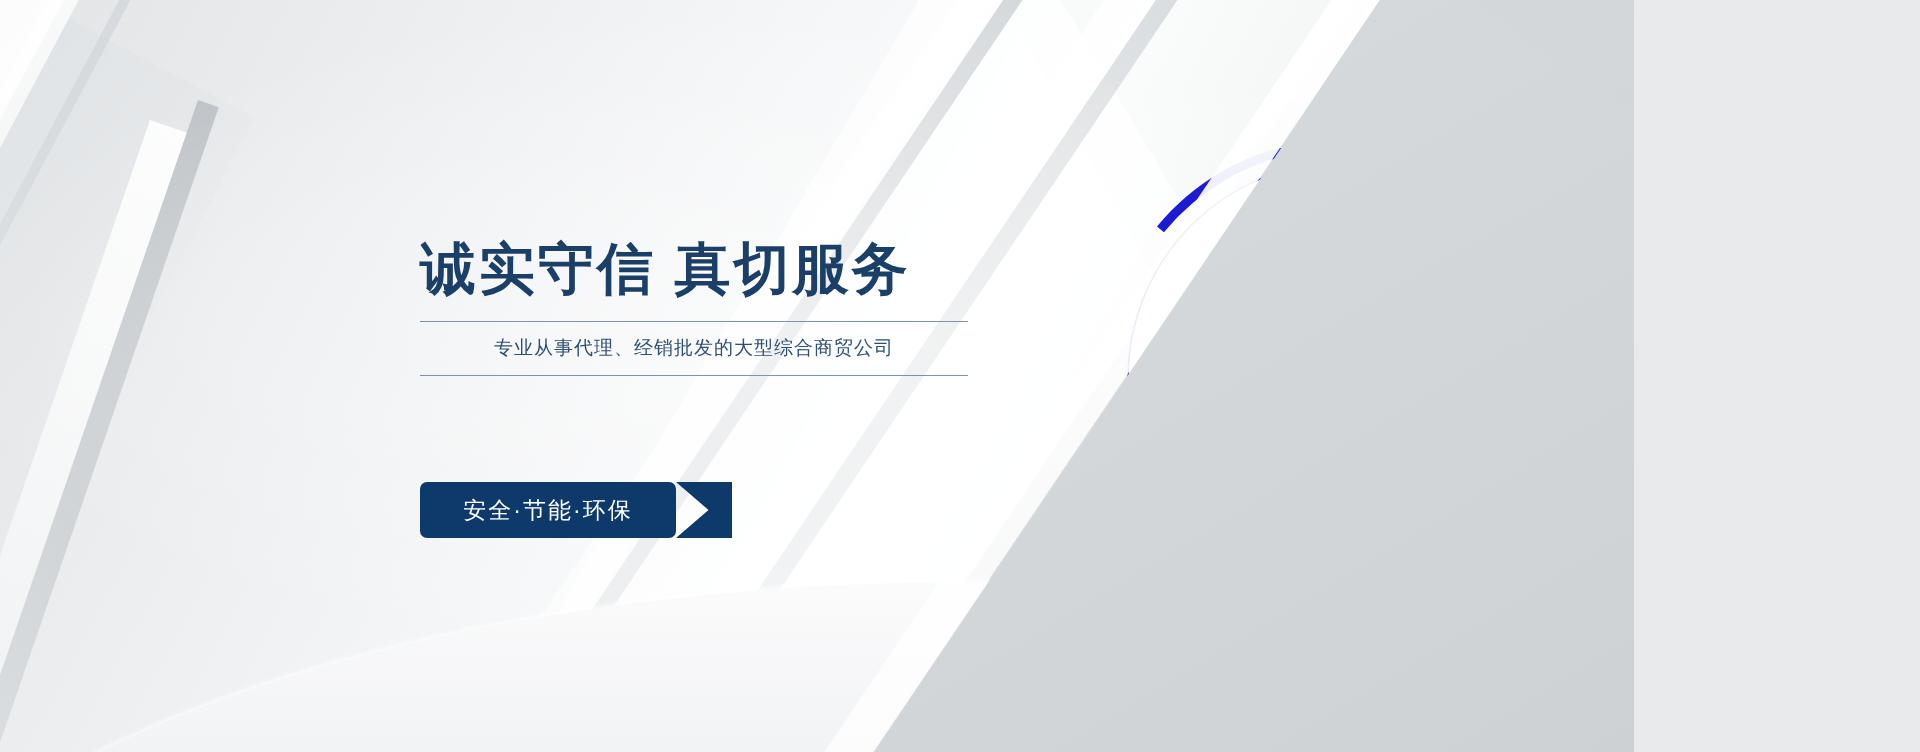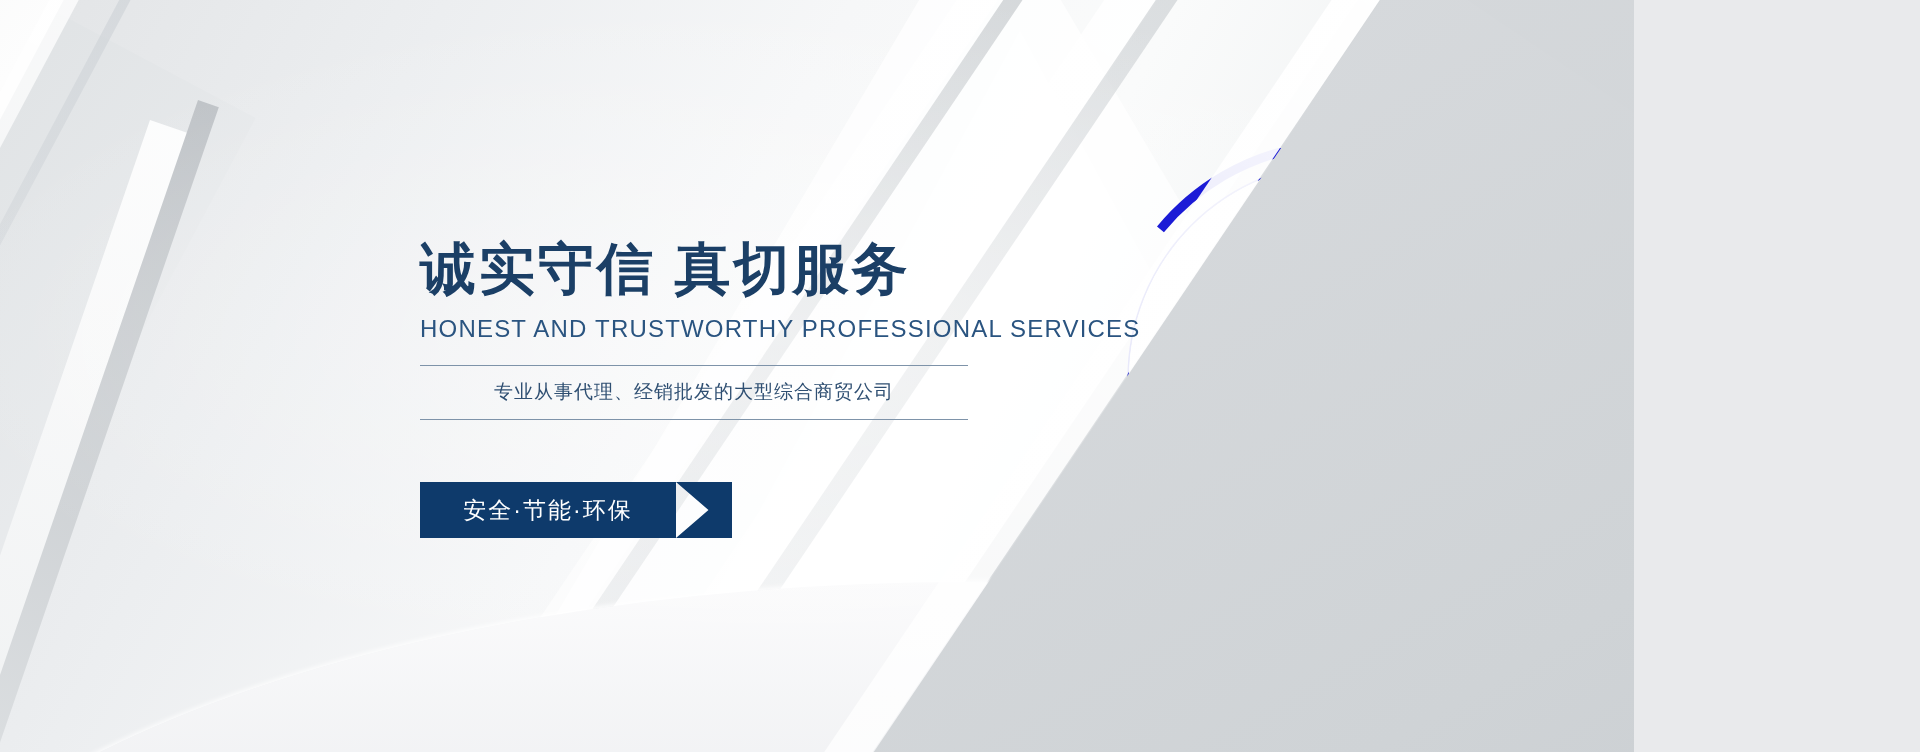--- a/index.html
+++ b/index.html
@@ -169,20 +169,21 @@
 
   .ribbon {
     position:absolute;
     left:420px; top:482px;
     width:256px; height:56px;
     background:#0e3a6b;
     -webkit-clip-path:polygon(0 0, 100% 0, 100% 100%, 0 100%);
     display:flex;
     align-items:center;
     justify-content:center;
+    border-radius:7px;
   }
   .ribbon-notch {
     position:absolute;
     left:676px; top:482px;
     width:56px; height:56px;
     background:#0e3a6b;
     clip-path:polygon(0 0, 100% 0, 100% 100%, 0 100%, 58% 50%);
   }
   .ribbon-text {
     font-size:23px;
@@ -315,21 +316,20 @@
       <path d="M 446 230 A 216 216 0 0 1 120 417" fill="none" stroke="#1b1bd6" stroke-width="9" transform="rotate(-4 230 230)"></path>
       <path d="M 104 408 A 236 236 0 0 1 16 300" fill="none" stroke="#1b1bd6" stroke-width="9" transform="rotate(8 230 230)"></path>
     </svg>
   </div>
 
   <div class="clip-beam-a"></div>
   <div class="circle-clip-right"></div>
 
   <div class="copy">
     <div class="headline">诚实守信 真切服务</div>
-    <div class="subtitle">HONEST AND TRUSTWORTHY PROFESSIONAL SERVICES</div>
     <div class="desc-wrap">
       <div class="desc">专业从事代理、经销批发的大型综合商贸公司</div>
     </div>
   </div>
 
   <div class="ribbon">
     <span class="ribbon-text">安全·节能·环保</span>
   </div>
   <div class="ribbon-notch"></div>
 

